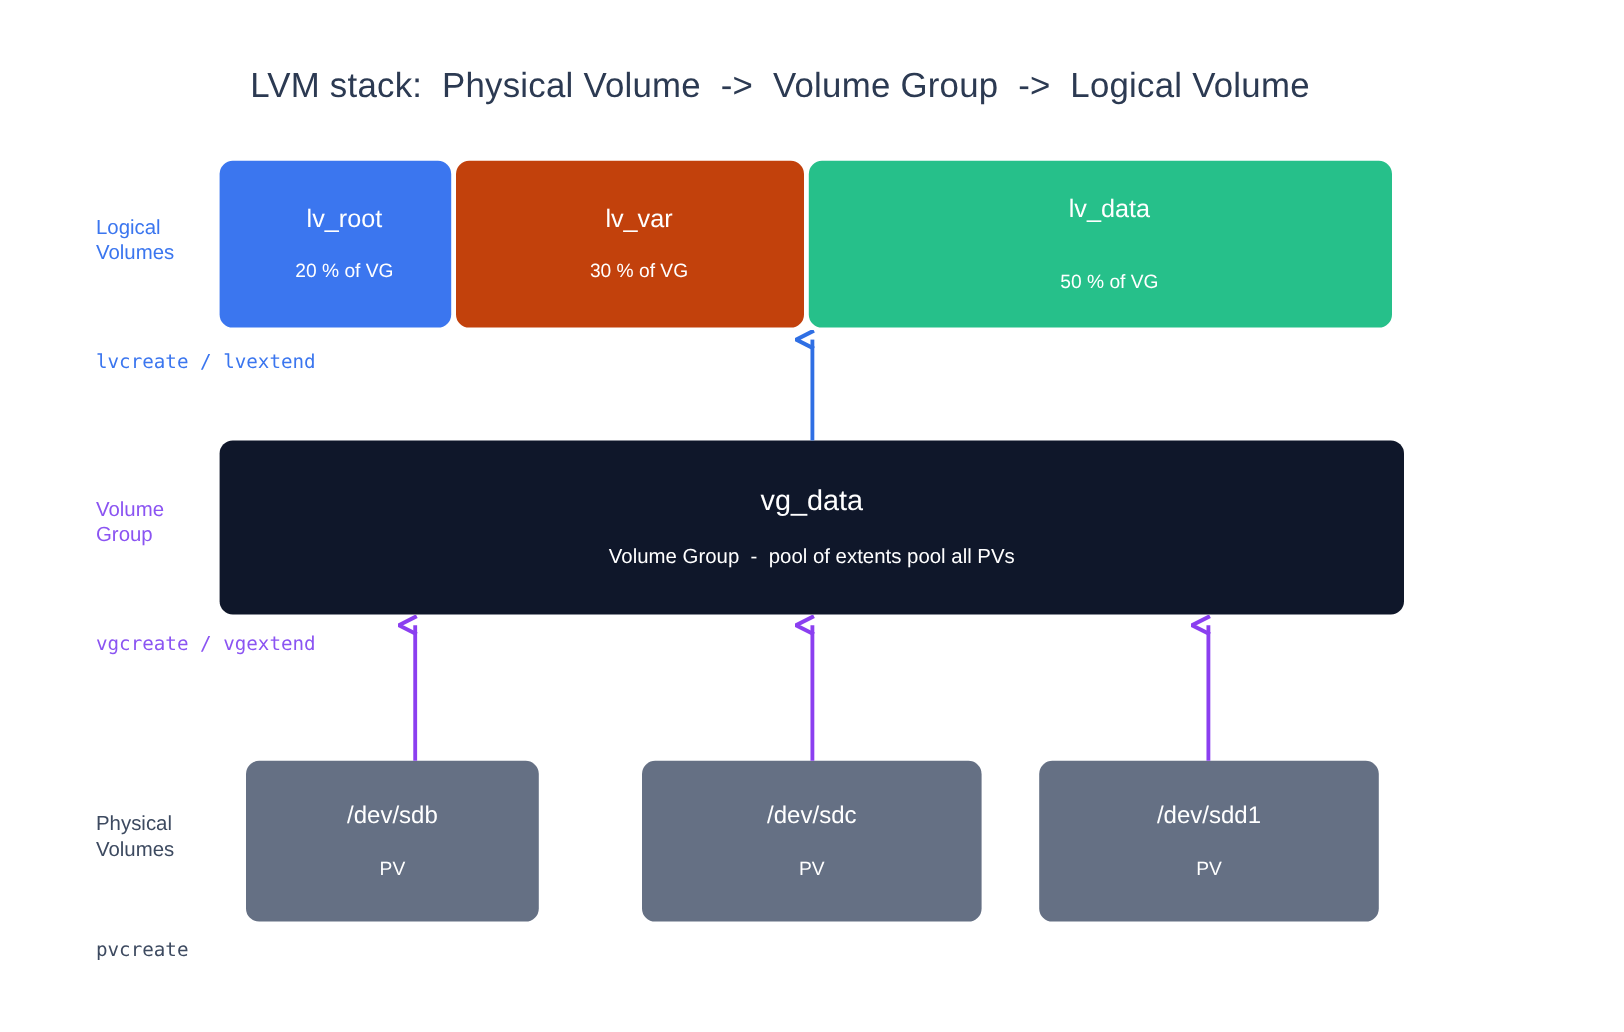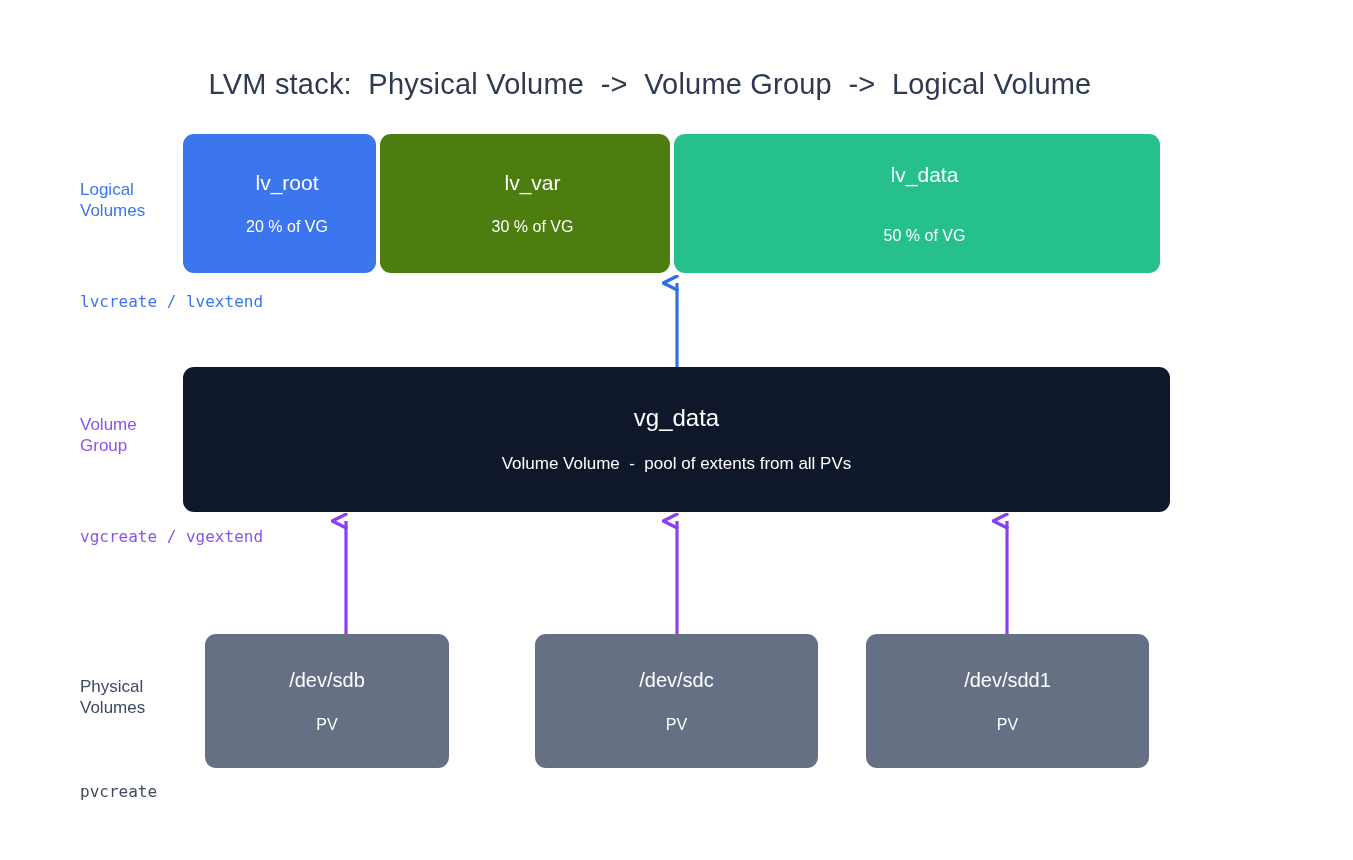--- a/index.html
+++ b/index.html
@@ -19,21 +19,21 @@
 
   .canvas {
     position: absolute;
     inset: 0;
   }
 
   
   .title {
     position: absolute;
     left: 0;
-    top: 68px;
+    top: 56px;
     width: 1300px;
     text-align: center;
     font-size: 29px;
     color: #2c3a52;
     letter-spacing: 0.2px;
     white-space: pre;
   }
   .subtitle {
     position: absolute;
     left: 0;
@@ -88,21 +88,21 @@
     white-space: pre;
   }
   .block .b-sub {
     font-size: 16px;
     line-height: 20px;
     margin-top: 21px;
     white-space: pre;
   }
   .lv-box { height: 139px; top: 134px; padding-left: 15px; }
   #lv-root { left: 183px; width: 193px; background: #3b76ef; }
-  #lv-var  { left: 380px; width: 290px; background: #4d7c0f; }
+  #lv-var  { left: 380px; width: 290px; background: #c2410c; }
   #lv-data { left: 674px; width: 486px; background: #26c08a; gap: 17px; }
 
   
   #vg-box {
     left: 183px;
     top: 367px;
     width: 987px;
     height: 145px;
     background: #0f172a;
   }
@@ -156,21 +156,21 @@
     <div class="b-title">lv_var</div>
     <div class="b-sub">30 % of VG</div>
   </div>
   <div class="block lv-box" id="lv-data">
     <div class="b-title">lv_data</div>
     <div class="b-sub">50 % of VG</div>
   </div>
 
   <div class="block" id="vg-box">
     <div class="b-title">vg_data</div>
-    <div class="b-sub">Volume Volume  -  pool of extents from all PVs</div>
+    <div class="b-sub">Volume Group  -  pool of extents pool all PVs</div>
   </div>
 
   <div class="block pv-box" id="pv-sdb">
     <div class="b-title">/dev/sdb</div>
     <div class="b-sub">PV</div>
   </div>
   <div class="block pv-box" id="pv-sdc">
     <div class="b-title">/dev/sdc</div>
     <div class="b-sub">PV</div>
   </div>

